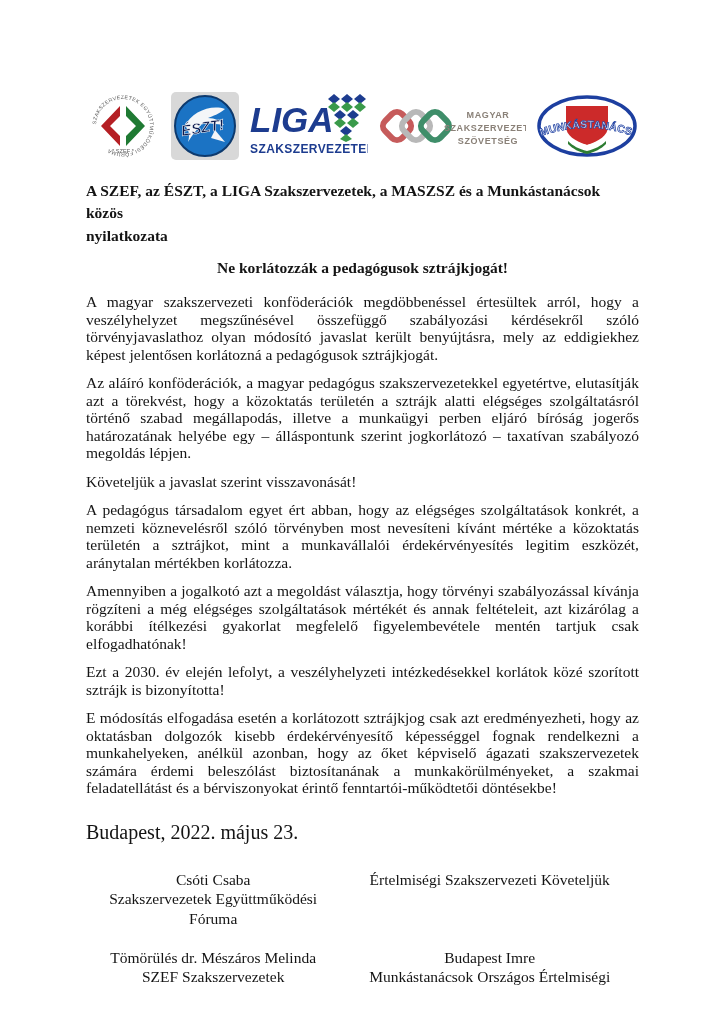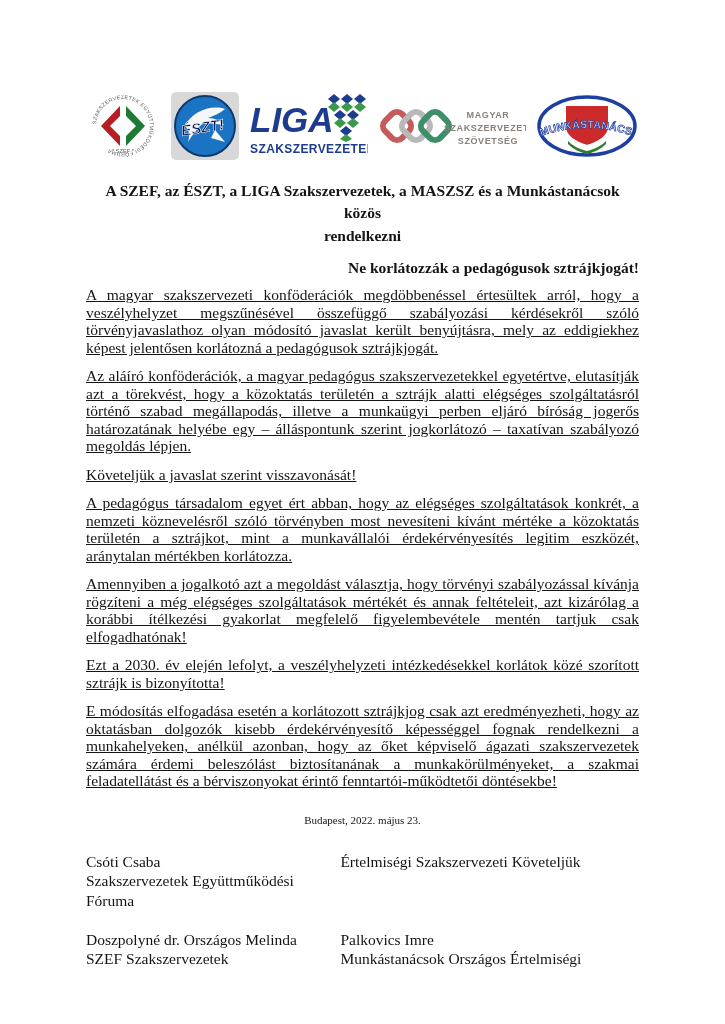--- a/index.html
+++ b/index.html
@@ -23,48 +23,48 @@
     height: 76px;
     display: flex;
     align-items: center;
     justify-content: space-between;
   }
   .logo { display: flex; align-items: center; justify-content: center; }
   .doc-title {
     margin: 16px 0 0 0;
     font-size: 15.5px;
     font-weight: bold;
-    text-align: center;
+    text-align: left;
     line-height: 1.45;
   }
   .doc-subtitle {
     margin: 12px 0 0 0;
     font-size: 15.5px;
     font-weight: bold;
-    text-align: right;
+    text-align: center;
   }
-  .body-text { margin-top: 9px; text-decoration: underline; }
+  .body-text { margin-top: 16px; }
   .body-text p {
     margin: 0 0 11px 0;
     font-size: 15.5px;
     line-height: 1.13;
     text-align: justify;
   }
   .date-line {
     margin: 24px 0 0 0;
-    font-size: 11px;
-    text-align: center;
+    font-size: 20px;
+    text-align: left;
   }
   .signatures { margin-top: 26px; font-size: 15.5px; }
   .sig-grid {
     display: grid;
     grid-template-columns: 46% 54%;
     row-gap: 20px;
   }
-  .sig-block { text-align: left; line-height: 1.25; }
+  .sig-block { text-align: center; line-height: 1.25; }
   .sig-name, .sig-org { display: block; }
   svg text { font-family: "Liberation Sans", sans-serif; }
 </style>
 </head>
 <body>
 
 <div class="page">
   <div class="content">
 
     <div class="logo-row">
@@ -139,21 +139,21 @@
           <path d="M33,51 c5,5 11,8 19,10 c8,-2 14,-5 19,-10 l0,3 c-5,5 -11,8 -19,10 c-8,-2 -14,-5 -19,-10 z" fill="#2e7d32"></path>
           <text font-size="10.5" font-weight="bold" fill="#eef1fb" stroke="#1d3fa0" stroke-width="0.7" letter-spacing="0.2">
             <textPath href="#munkarc" startOffset="0%">MUNKÁSTANÁCSOK</textPath>
           </text>
         </svg>
       </div>
     </div>
 
     <h1 class="doc-title">
       <span>A SZEF, az ÉSZT, a LIGA Szakszervezetek, a MASZSZ és a Munkástanácsok közös</span><br>
-      <span>rendelkezni</span>
+      <span>nyilatkozata</span>
     </h1>
 
     <h2 class="doc-subtitle">Ne korlátozzák a pedagógusok sztrájkjogát!</h2>
 
     <div class="body-text">
       <p>A magyar szakszervezeti konföderációk megdöbbenéssel értesültek arról, hogy a veszélyhelyzet megszűnésével összefüggő szabályozási kérdésekről szóló törvényjavaslathoz olyan módosító javaslat került benyújtásra, mely az eddigiekhez képest jelentősen korlátozná a pedagógusok sztrájkjogát.</p>
       <p>Az aláíró konföderációk, a magyar pedagógus szakszervezetekkel egyetértve, elutasítják azt a törekvést, hogy a közoktatás területén a sztrájk alatti elégséges szolgáltatásról történő szabad megállapodás, illetve a munkaügyi perben eljáró bíróság jogerős határozatának helyébe egy – álláspontunk szerint jogkorlátozó – taxatívan szabályozó megoldás lépjen.</p>
       <p>Követeljük a javaslat szerint visszavonását!</p>
       <p>A pedagógus társadalom egyet ért abban, hogy az elégséges szolgáltatások konkrét, a nemzeti köznevelésről szóló törvényben most nevesíteni kívánt mértéke a közoktatás területén a sztrájkot, mint a munkavállalói érdekérvényesítés legitim eszközét, aránytalan mértékben korlátozza.</p>
       <p>Amennyiben a jogalkotó azt a megoldást választja, hogy törvényi szabályozással kívánja rögzíteni a még elégséges szolgáltatások mértékét és annak feltételeit, azt kizárólag a korábbi ítélkezési gyakorlat megfelelő figyelembevétele mentén tartjuk csak elfogadhatónak!</p>
@@ -166,25 +166,25 @@
     <div class="signatures">
       <div class="sig-grid">
         <div class="sig-block">
           <span class="sig-name">Csóti Csaba</span>
           <span class="sig-org">Szakszervezetek Együttműködési Fóruma</span>
         </div>
         <div class="sig-block">
           <span class="sig-org">Értelmiségi Szakszervezeti Követeljük</span>
         </div>
         <div class="sig-block">
-          <span class="sig-name">Doszpolyné dr. Országos Melinda</span>
+          <span class="sig-name">Tömörülés dr. Mészáros Melinda</span>
           <span class="sig-org">SZEF Szakszervezetek</span>
         </div>
         <div class="sig-block">
-          <span class="sig-name">Palkovics Imre</span>
+          <span class="sig-name">Budapest Imre</span>
           <span class="sig-org">Munkástanácsok Országos Értelmiségi</span>
         </div>
       </div>
 
     </div>
 
   </div>
 </div>
 
 </body></html>

